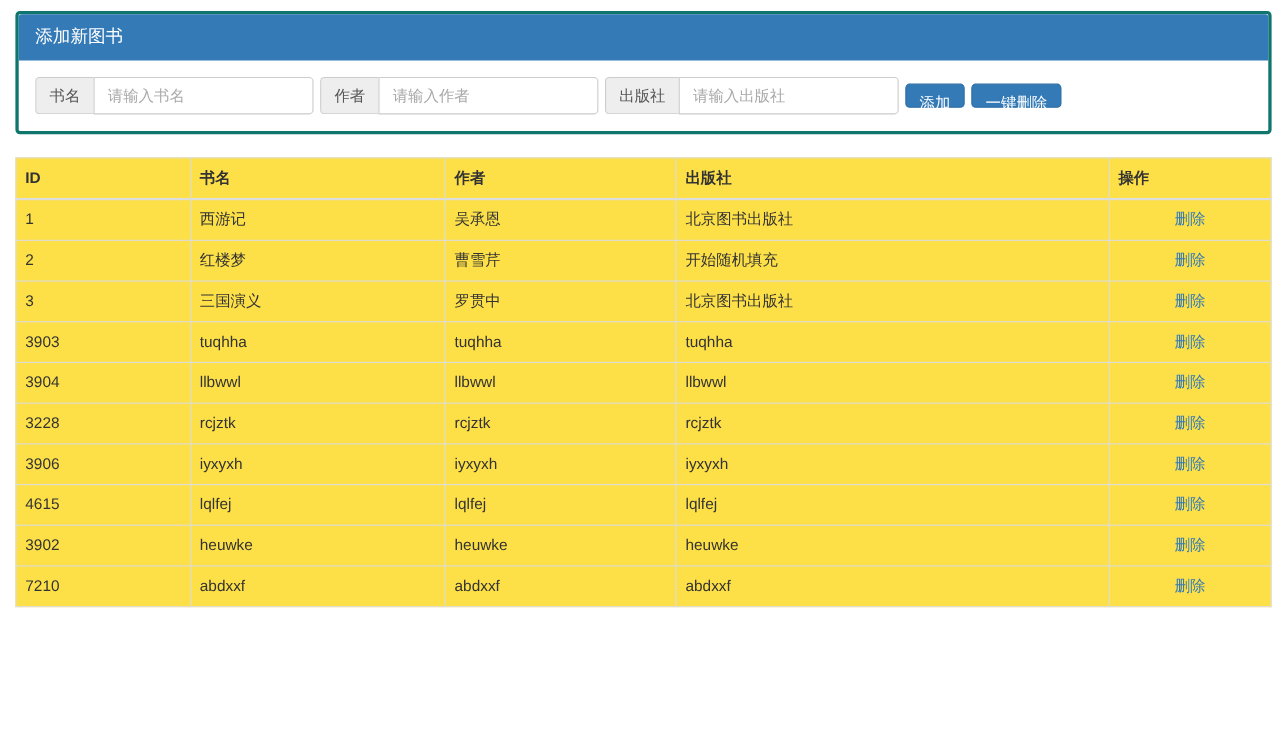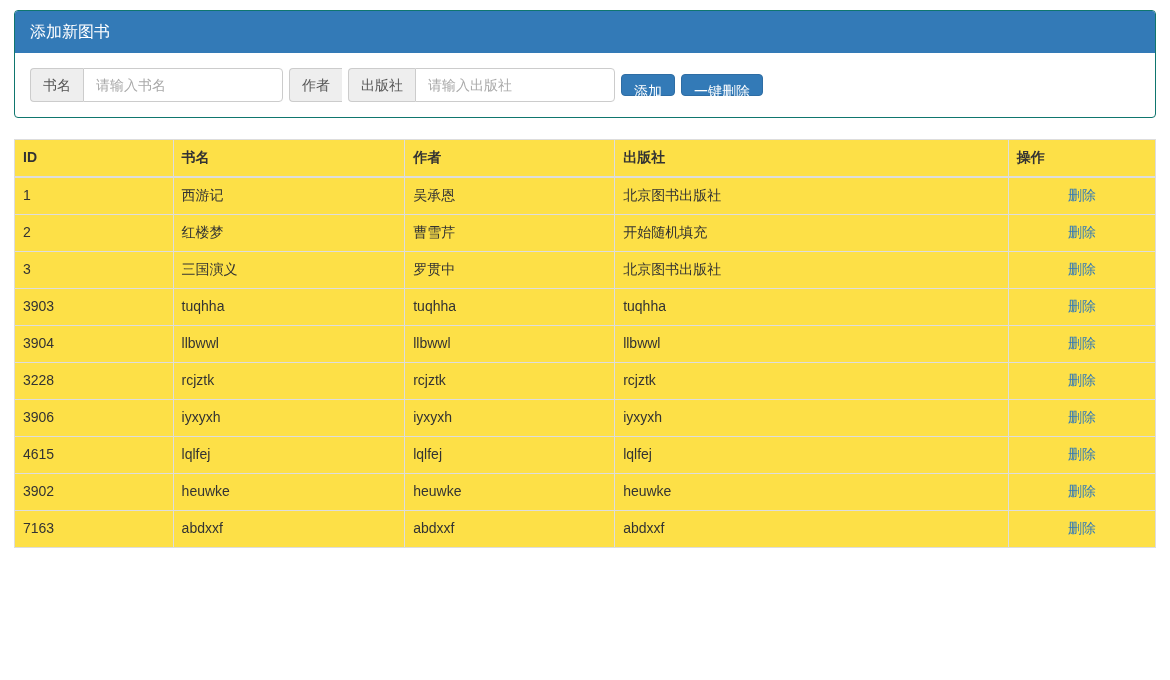--- a/index.html
+++ b/index.html
@@ -6,21 +6,21 @@
   html, body { width: 1170px; height: 680px; background: #fff; }
   body {
     font-family: "Liberation Sans", "DejaVu Sans", sans-serif;
     font-size: 14px;
     color: #333;
   }
   .page { padding: 10px 14px 0 14px; }
 
   
   .panel {
-    border: 1px solid #0f766e;
+    border: 3px solid #0f766e;
     border-radius: 4px;
     margin-bottom: 21px;
     background: #fff;
   }
   .panel-heading {
     background: #337ab7;
     color: #fff;
     padding: 10px 15px;
     font-size: 16px;
     border-top-left-radius: 3px;
@@ -109,20 +109,21 @@
     </div>
     <div class="panel-body">
 
       <div class="input-group">
         <span class="input-group-addon">书名</span>
         <input class="form-control" type="text" placeholder="请输入书名" style="">
       </div>
 
       <div class="input-group">
         <span class="input-group-addon">作者</span>
+        <input class="form-control" type="text" placeholder="请输入作者" style="">
       </div>
 
       <div class="input-group">
         <span class="input-group-addon">出版社</span>
         <input class="form-control" type="text" placeholder="请输入出版社" style="">
       </div>
 
       <button class="btn">添加</button>
       <button class="btn">一键删除</button>
 
@@ -231,21 +232,21 @@
     <td>3902</td>
     <td>heuwke</td>
     <td>heuwke</td>
     <td>heuwke</td>
     <td class="op-cell">
       <a class="delete-link">删除</a>
     </td>
   </tr>
 
   <tr>
-    <td>7163</td>
+    <td>7210</td>
     <td>abdxxf</td>
     <td>abdxxf</td>
     <td>abdxxf</td>
     <td class="op-cell">
       <a class="delete-link">删除</a>
     </td>
   </tr>
 </tbody>
   </table>
 

